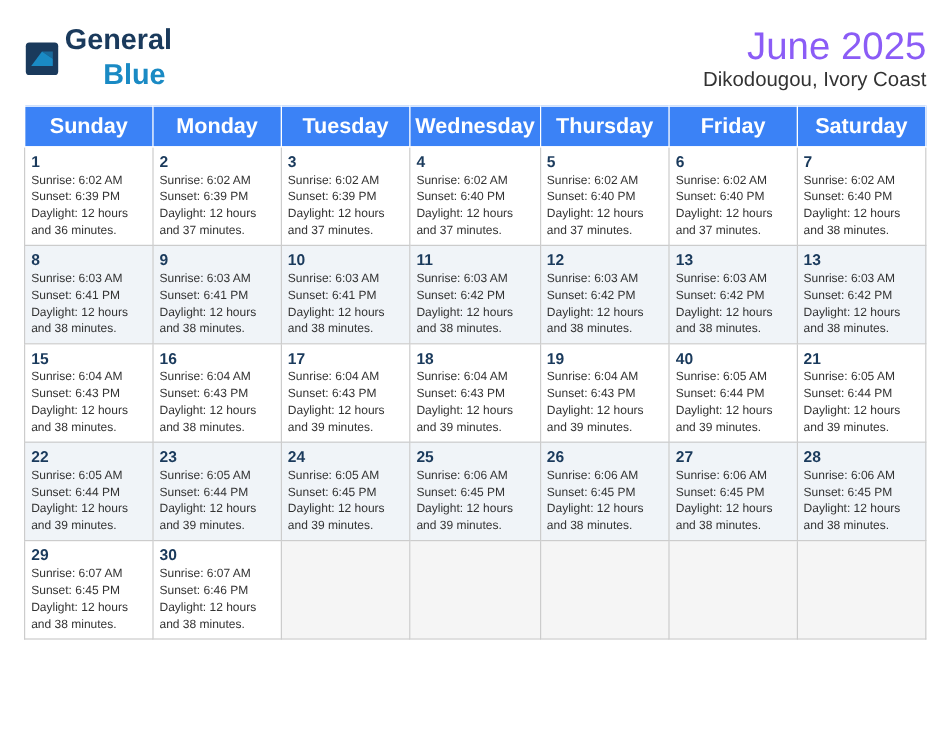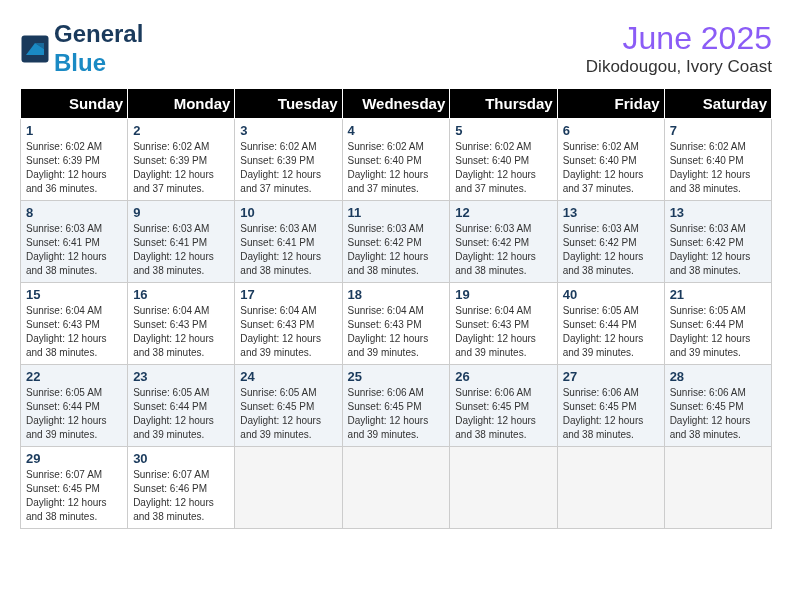--- a/index.html
+++ b/index.html
@@ -21,20 +21,21 @@
       align-items: center;
     }
     .logo-text {
       font-size: 24px;
       font-weight: bold;
       color: #1a3a5c;
       line-height: 1.2;
     }
     .logo-blue {
       color: #1a8ac4;
+      margin-left: 32px;
     }
     .logo-icon {
       width: 30px;
       height: 30px;
       margin-right: 4px;
     }
     .title-block {
       text-align: right;
     }
     .month-title {
@@ -45,25 +46,25 @@
     .location {
       font-size: 17px;
       color: #333;
     }
     .calendar {
       width: 100%;
       border-collapse: collapse;
       font-size: 11px;
     }
     .calendar thead tr th {
-      background: #000000;
+      background: #3b82f6;
       color: #fff;
       padding: 6px 4px;
-      text-align: right;
-      font-size: 15px;
+      text-align: center;
+      font-size: 18px;
       font-weight: bold;
       border: 1px solid #fff;
     }
     .calendar tbody tr td {
       border: 1px solid #ccc;
       padding: 4px 5px;
       vertical-align: top;
       width: 108px;
       min-height: 80px;
       background: #fff;

